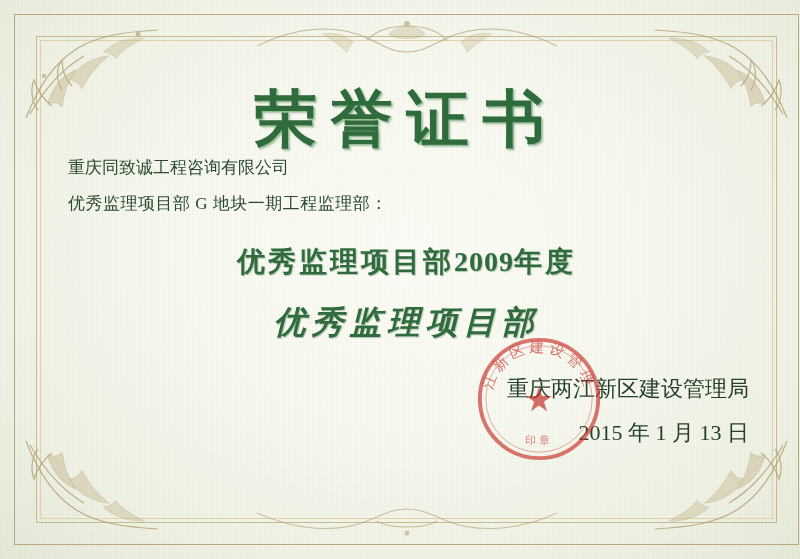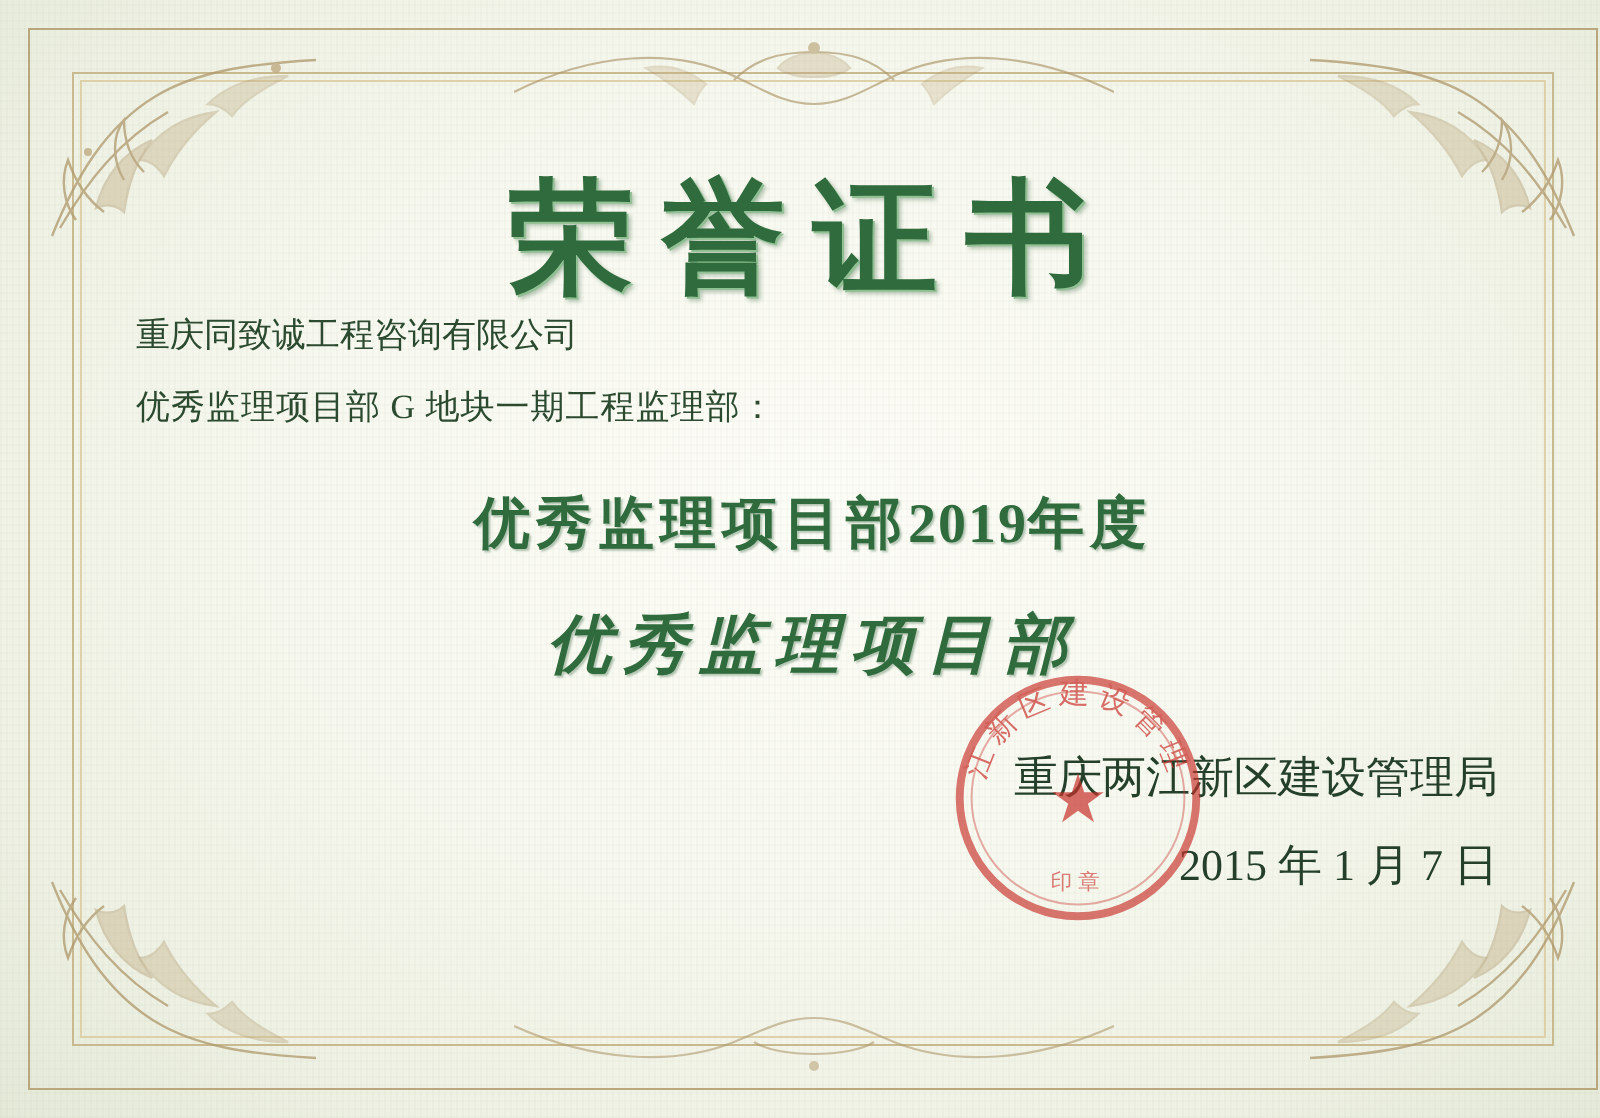--- a/index.html
+++ b/index.html
@@ -256,28 +256,28 @@
 
     <div class="title">荣誉证书</div>
 
     <div class="recipient">
       <div class="line1">重庆同致诚工程咨询有限公司</div>
       <div class="line2">优秀监理项目部 G 地块一期工程监理部：</div>
     </div>
 
     <div class="award-block">
       <div class="award-line1">
-        <span>优秀监理项目部</span><span class="year">2019</span><span>年度</span>
+        <span>优秀监理项目部</span><span class="year">2009</span><span>年度</span>
       </div>
       <div class="award-line2">优秀监理项目部</div>
     </div>
 
     <div class="signature">
       <div>重庆两江新区建设管理局</div>
-      <div>2015 年 1 月 7 日</div>
+      <div>2015 年 1 月 13 日</div>
     </div>
 
   </div>
 
   <div class="seal">
     <svg viewBox="0 0 140 140" xmlns="http://www.w3.org/2000/svg">
       <defs>
         <path id="sealArc" d="M 22,70 A 48,48 0 1 1 118,70"></path>
       </defs>
       <circle cx="70" cy="70" r="60" fill="none" stroke="#c8322c" stroke-width="4" opacity="0.85"></circle>

